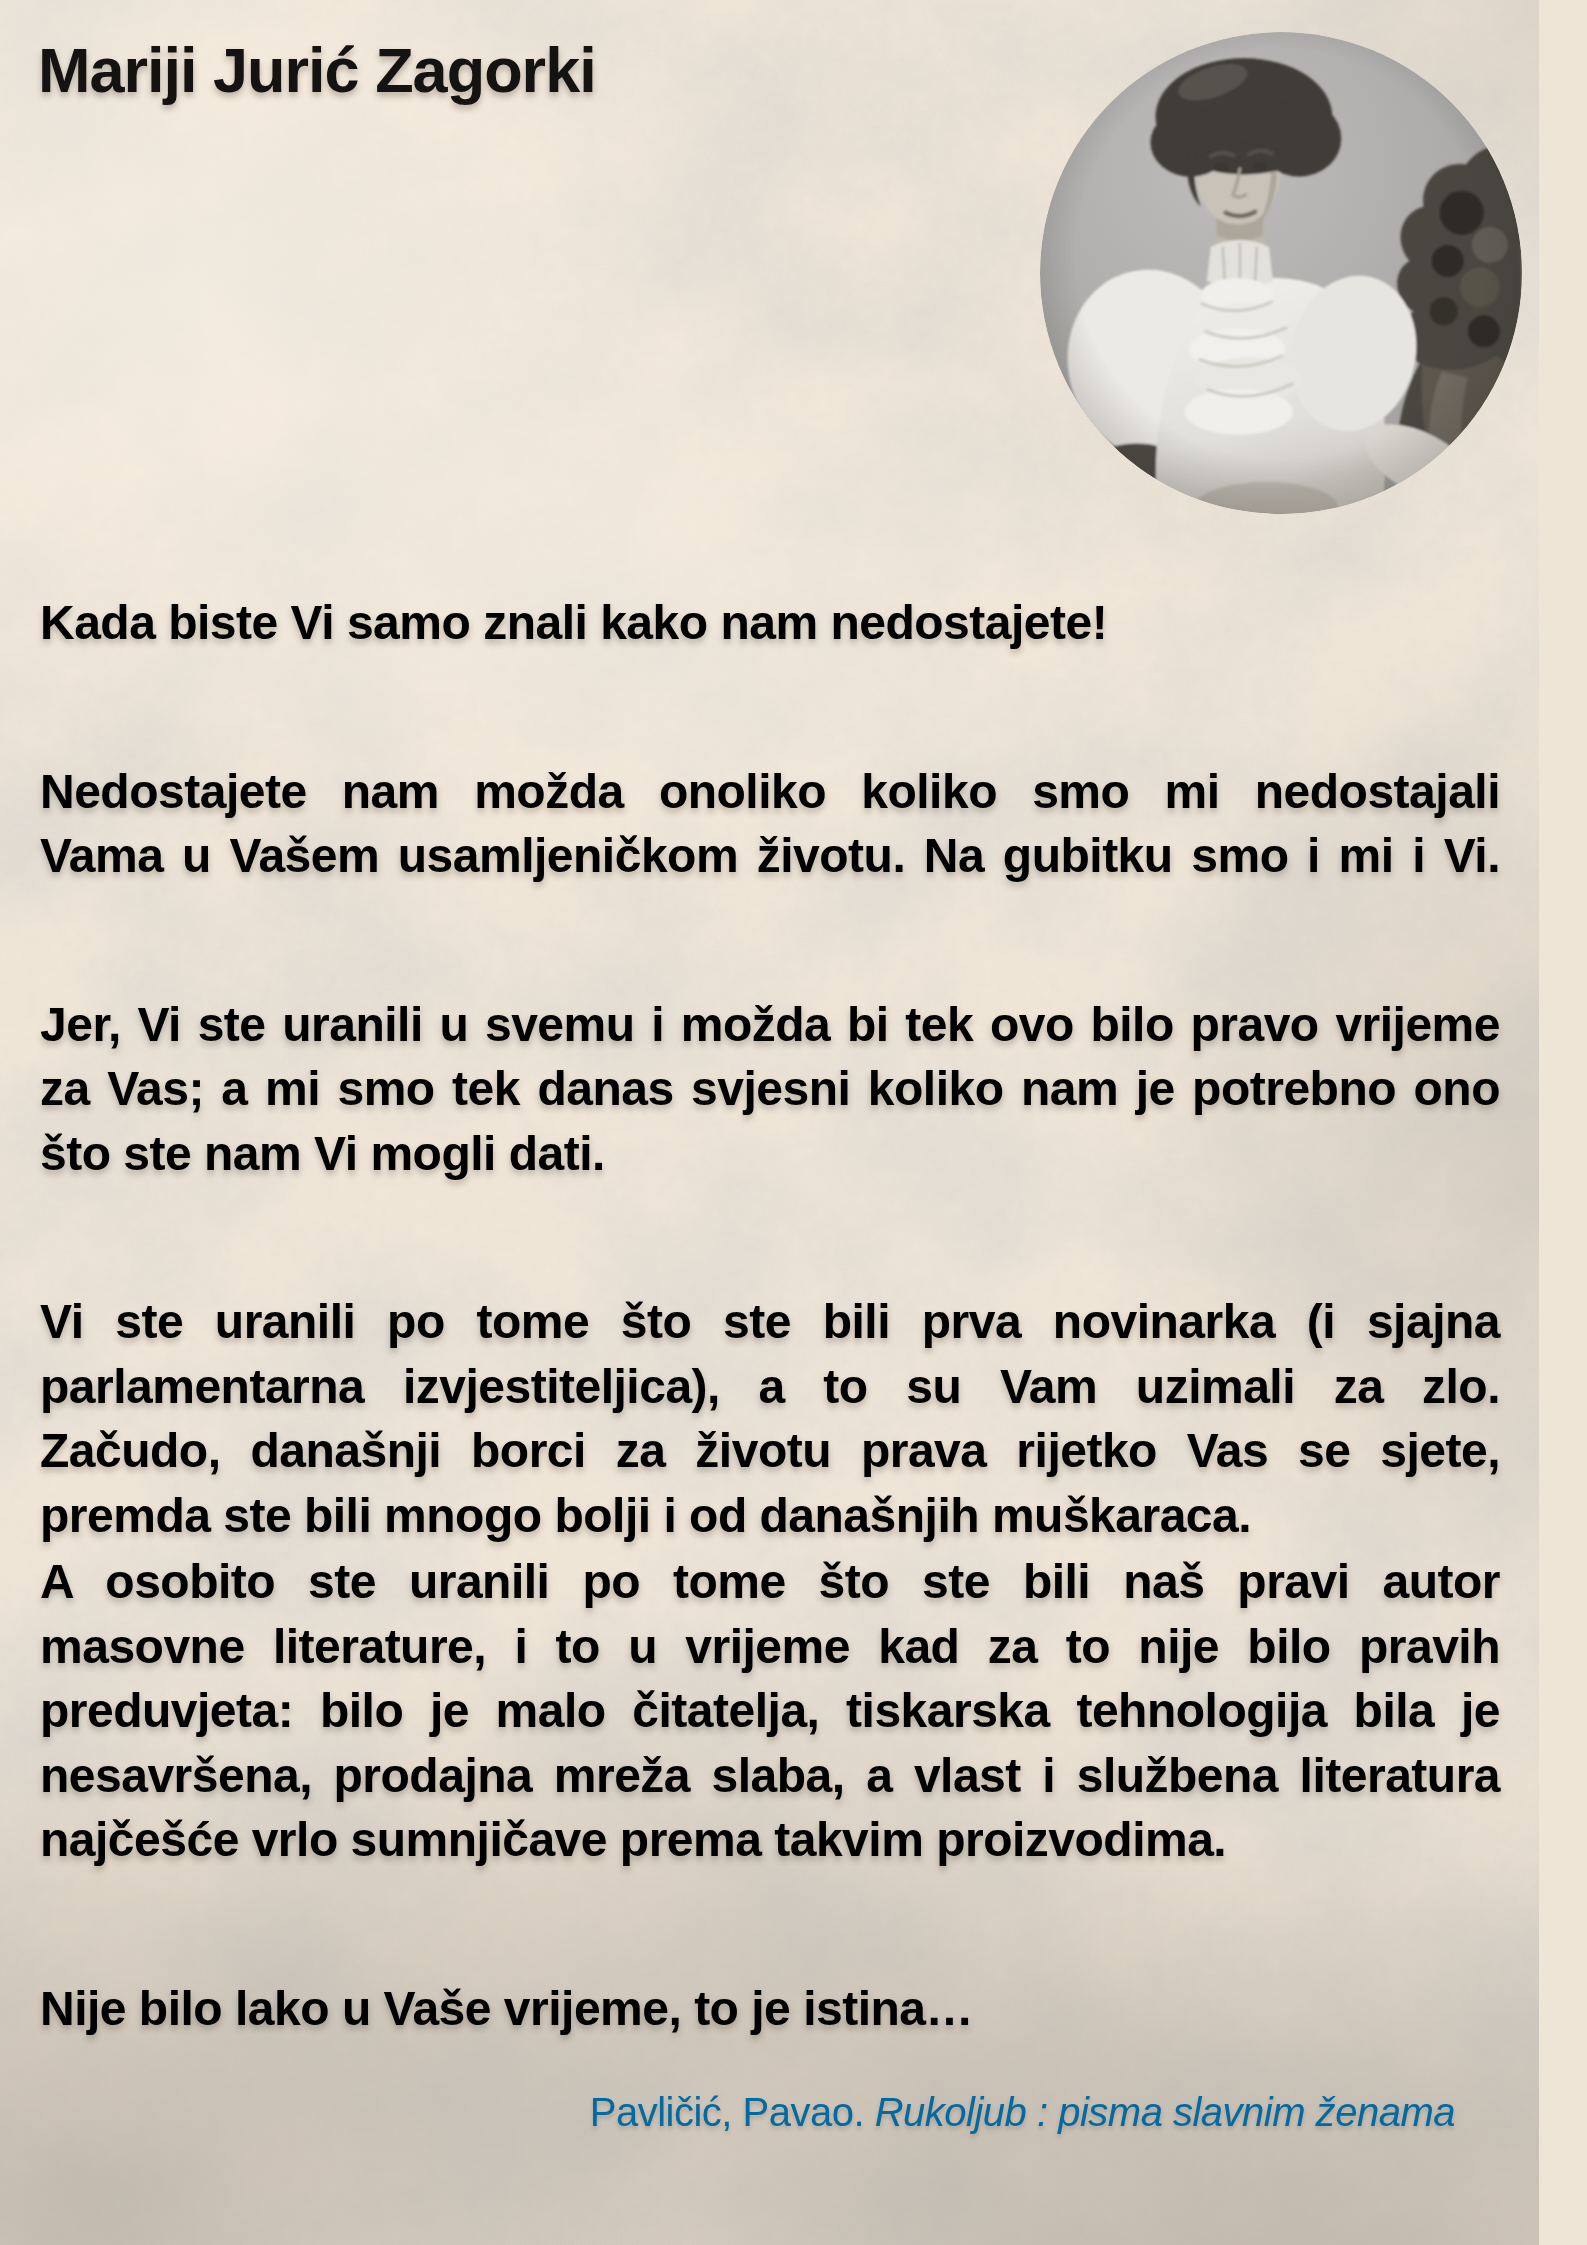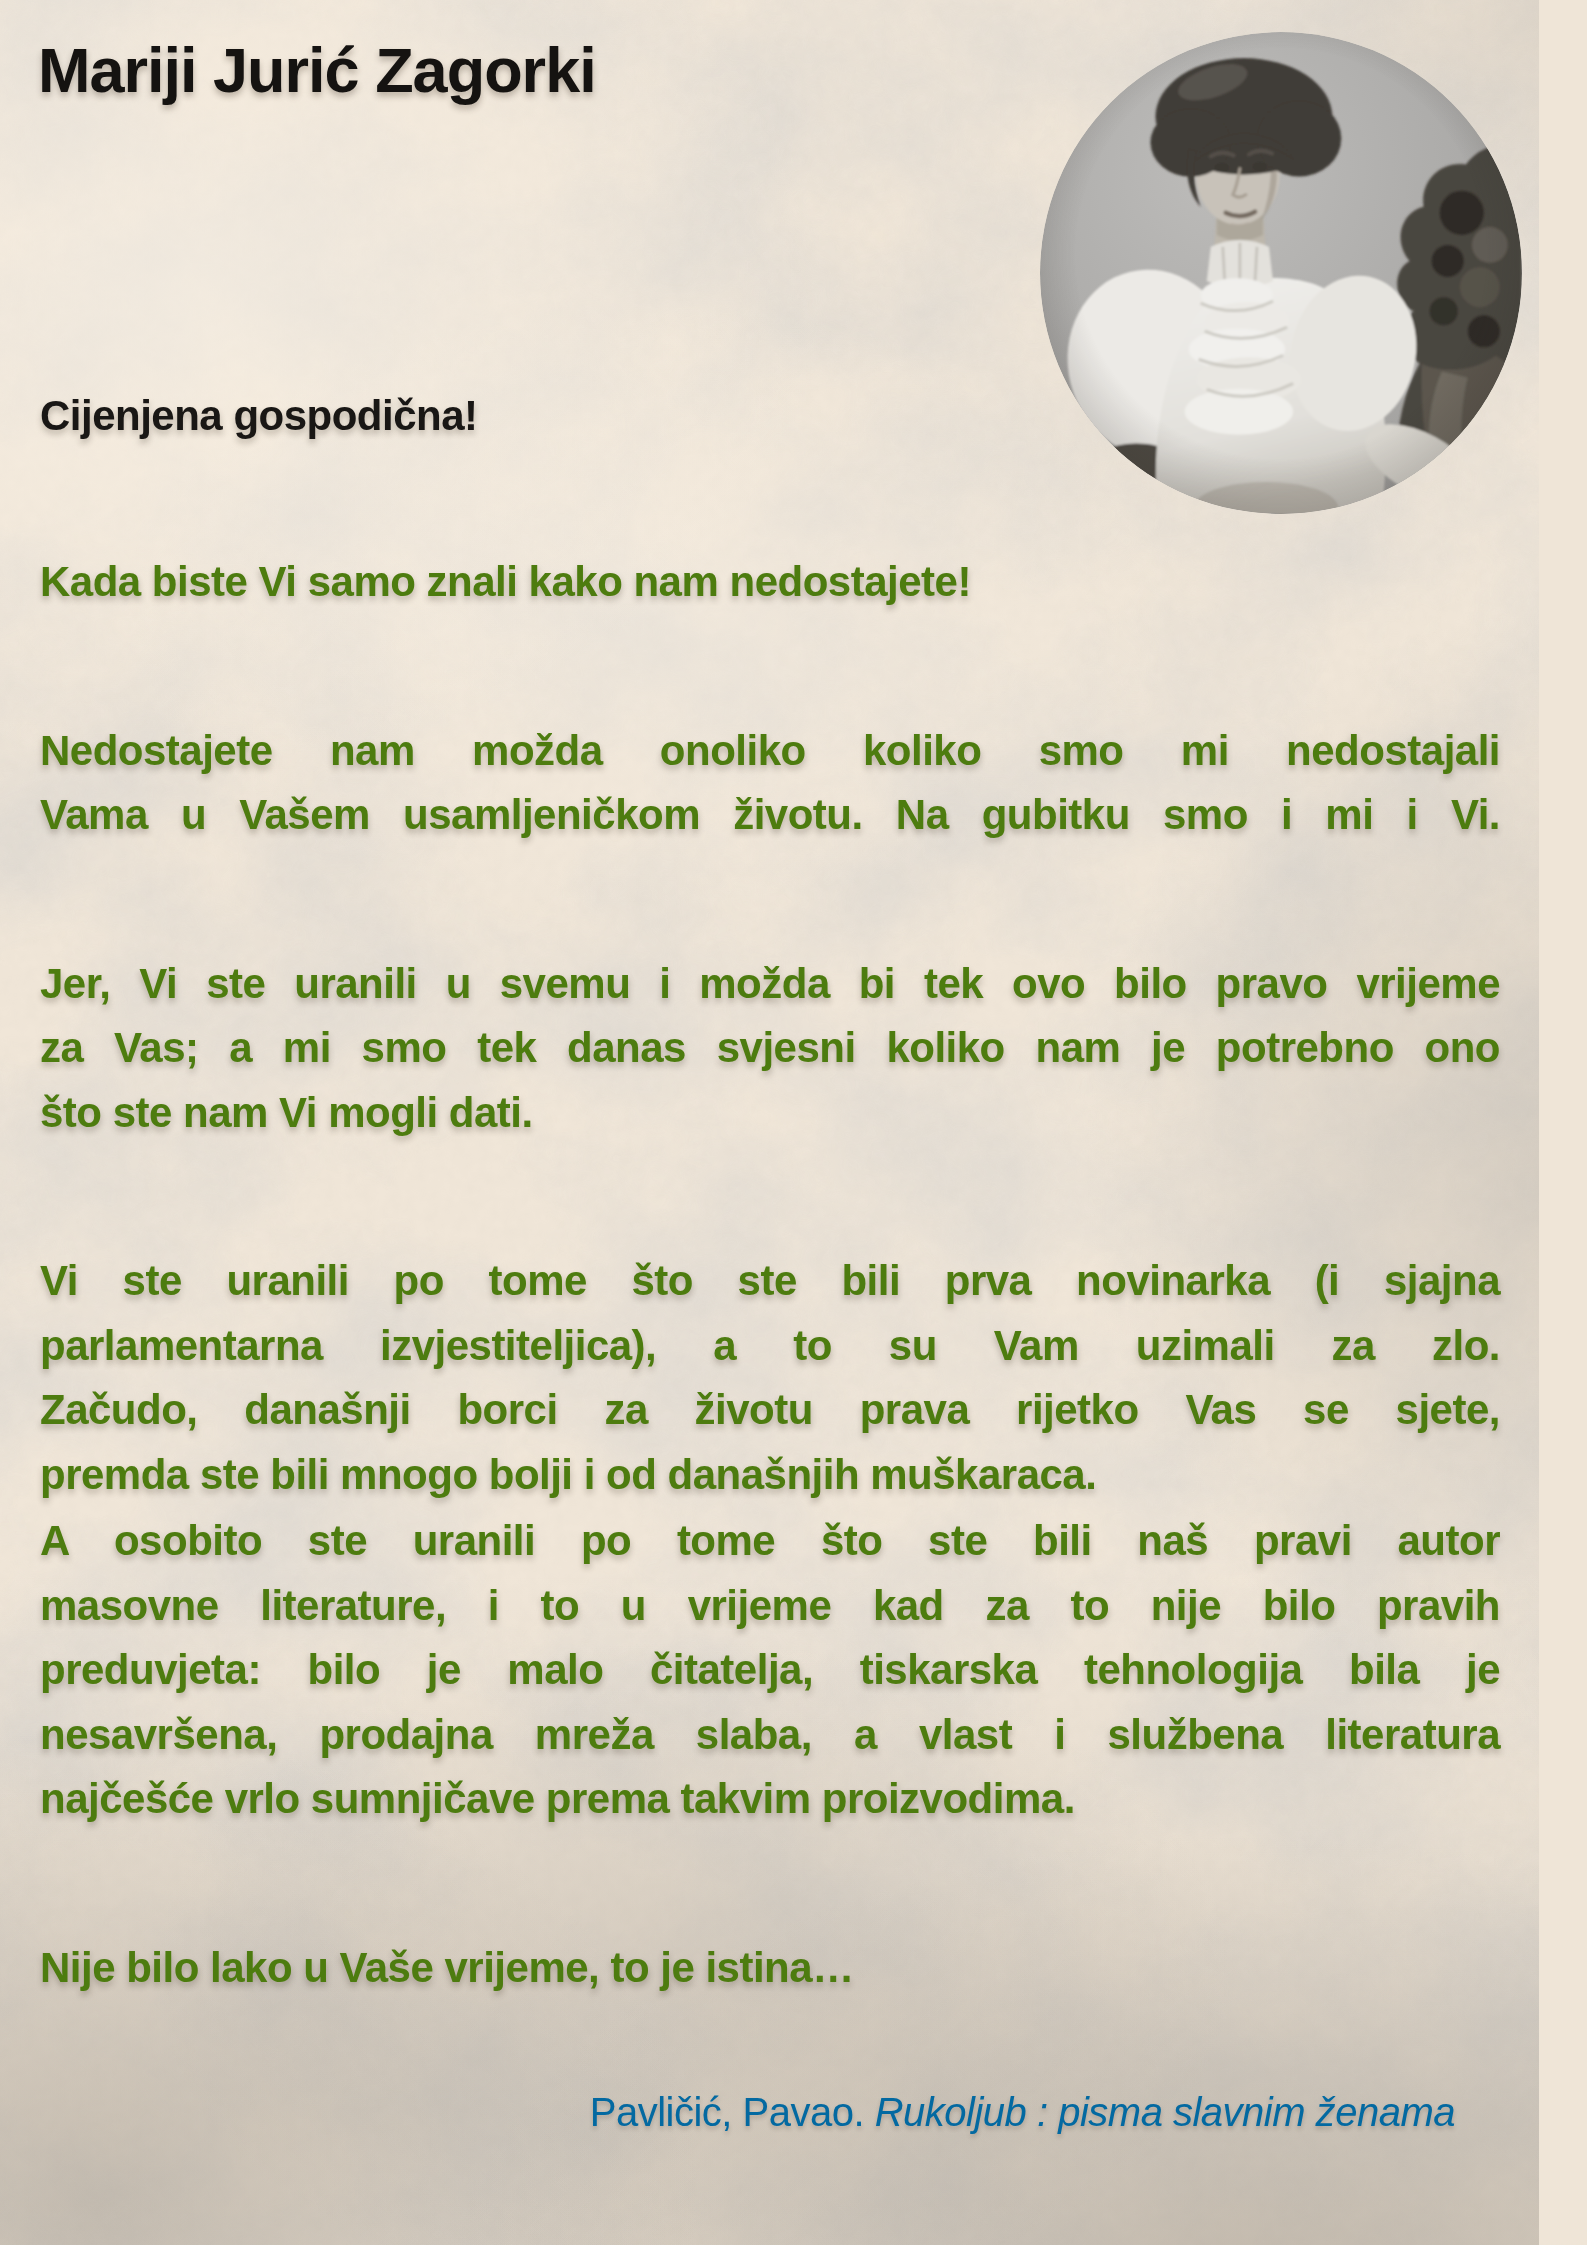--- a/index.html
+++ b/index.html
@@ -49,25 +49,25 @@
   }
   .photo svg { display: block; width: 100%; height: 100%; }
   .greeting {
     position: absolute; left: 40px; top: 392px;
     font-size: 42px; font-weight: bold; letter-spacing: -0.5px;
     color: #191715;
     text-shadow: 0 4px 6px rgba(55,42,30,0.28);
     white-space: nowrap;
   }
   .letter {
-    position: absolute; left: 40px; top: 550px;
+    position: absolute; left: 40px; top: 591px;
     width: 1460px;
-    font-size: 42px; font-weight: bold; letter-spacing: -0.5px;
+    font-size: 48px; font-weight: bold; letter-spacing: -0.5px;
     line-height: 64.5px;
-    color: #4d7c0f;
+    color: #000000;
     text-shadow: 0 4px 6px rgba(55,42,30,0.28);
   }
   .para { margin: 0; }
   .para + .para { margin-top: 104px; }
   .para.joined { margin-top: 2px; }
   .ln { text-align: left; }
   .ln.j { text-align: justify; text-align-last: justify; }
   .citation {
     position: absolute; top: 2090px; right: 84px;
     font-size: 40px; font-weight: normal; letter-spacing: -0.5px;
@@ -178,21 +178,20 @@
           <ellipse cx="219" cy="134" rx="7" ry="4.5" fill="#3a3733"></ellipse>
           <path d="M199,136 C197,148 195,156 192,162 Q198,167 205,162" stroke="#a79f93" stroke-width="3" fill="none" stroke-linecap="round"></path>
           <path d="M185,180 Q199,187 214,179" stroke="#756b61" stroke-width="4.5" fill="none" stroke-linecap="round"></path>
           <path d="M190,191 Q199,194 208,190" stroke="#b0a89c" stroke-width="2" fill="none" opacity="0.7"></path>
         </g>
         <rect width="480" height="480" fill="url(#vig)"></rect>
       </g>
     </svg>
   </div>
 
-  <div class="greeting">Cijenjena gospodična!</div>
 
   <div class="letter">
     <div class="para">
       <div class="ln">Kada biste Vi samo znali kako nam nedostajete!</div>
     </div>
     <div class="para">
       <div class="ln j">Nedostajete nam možda onoliko koliko smo mi nedostajali</div>
       <div class="ln j">Vama u Vašem usamljeničkom životu. Na gubitku smo i mi i Vi.</div>
     </div>
     <div class="para">

